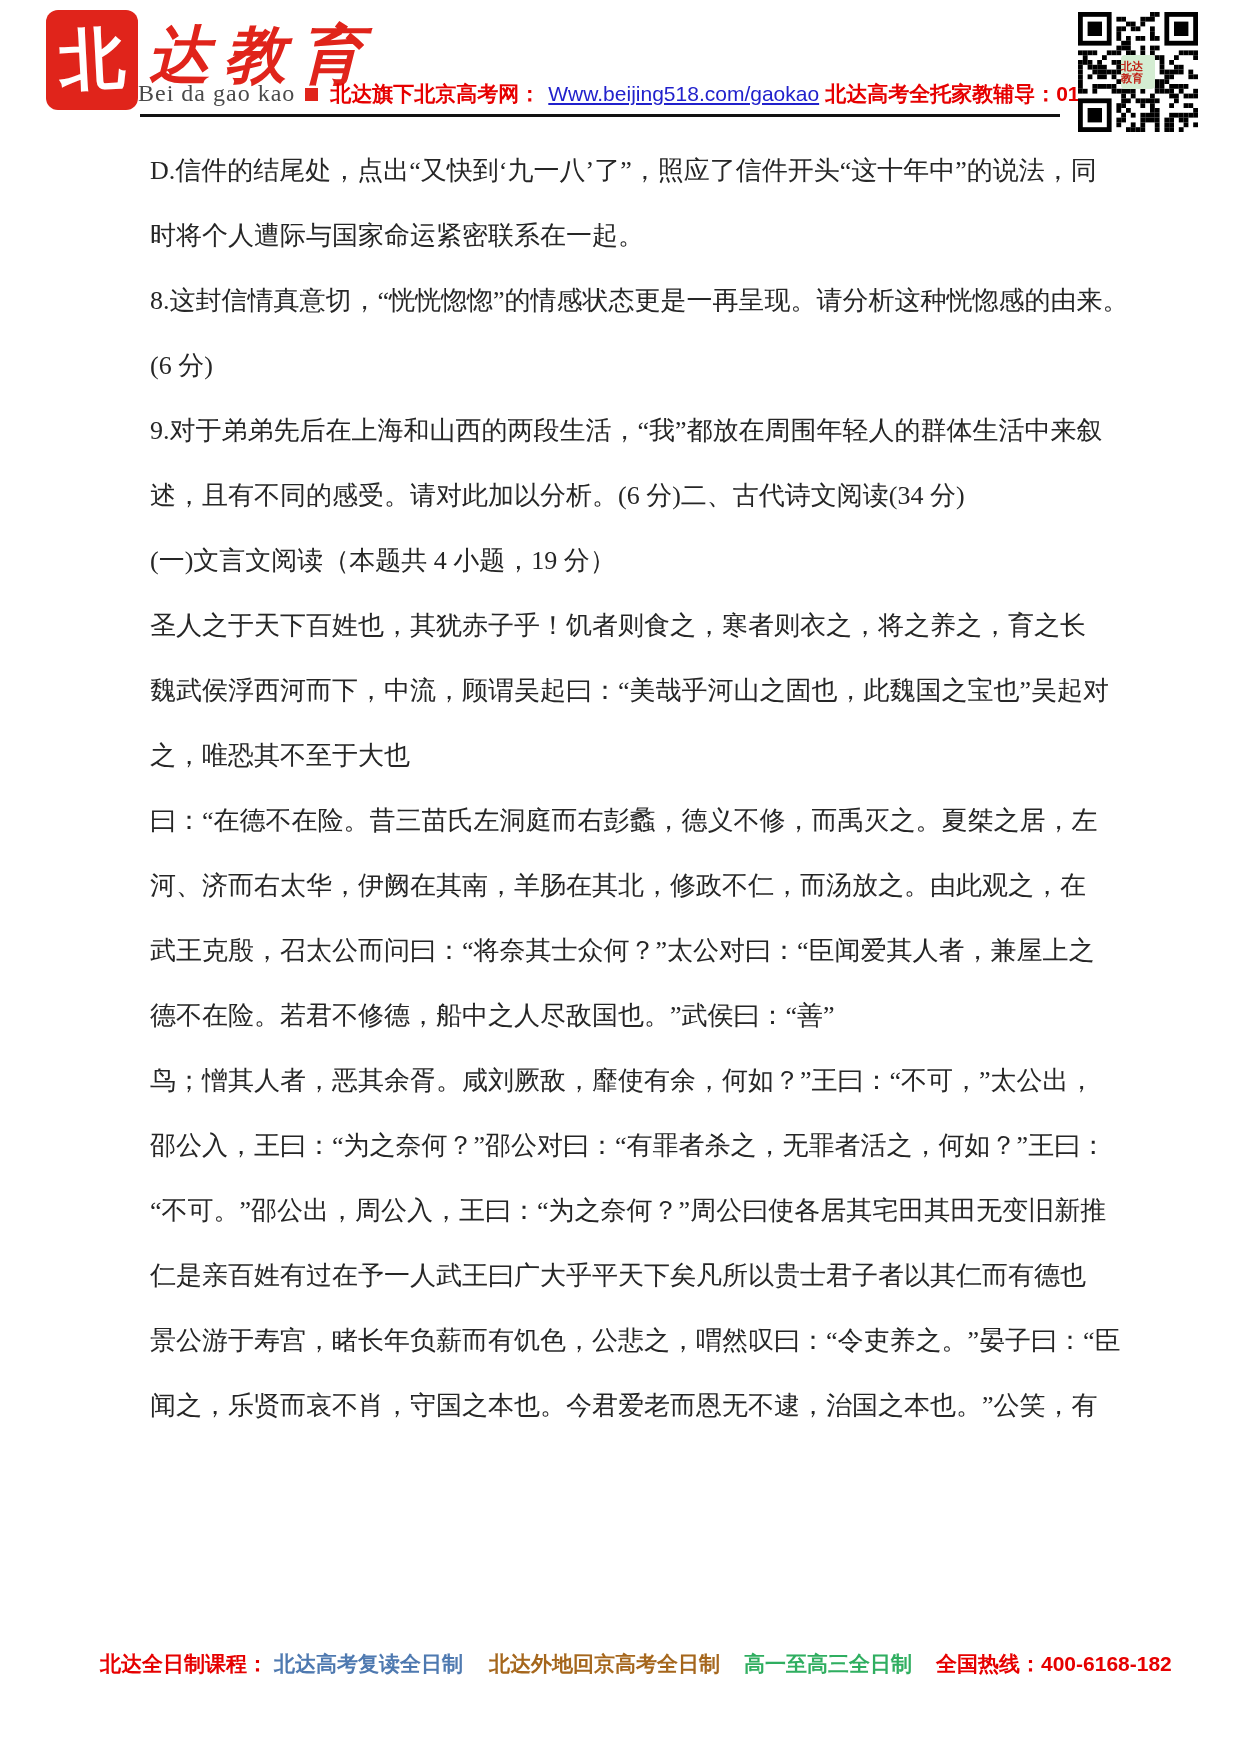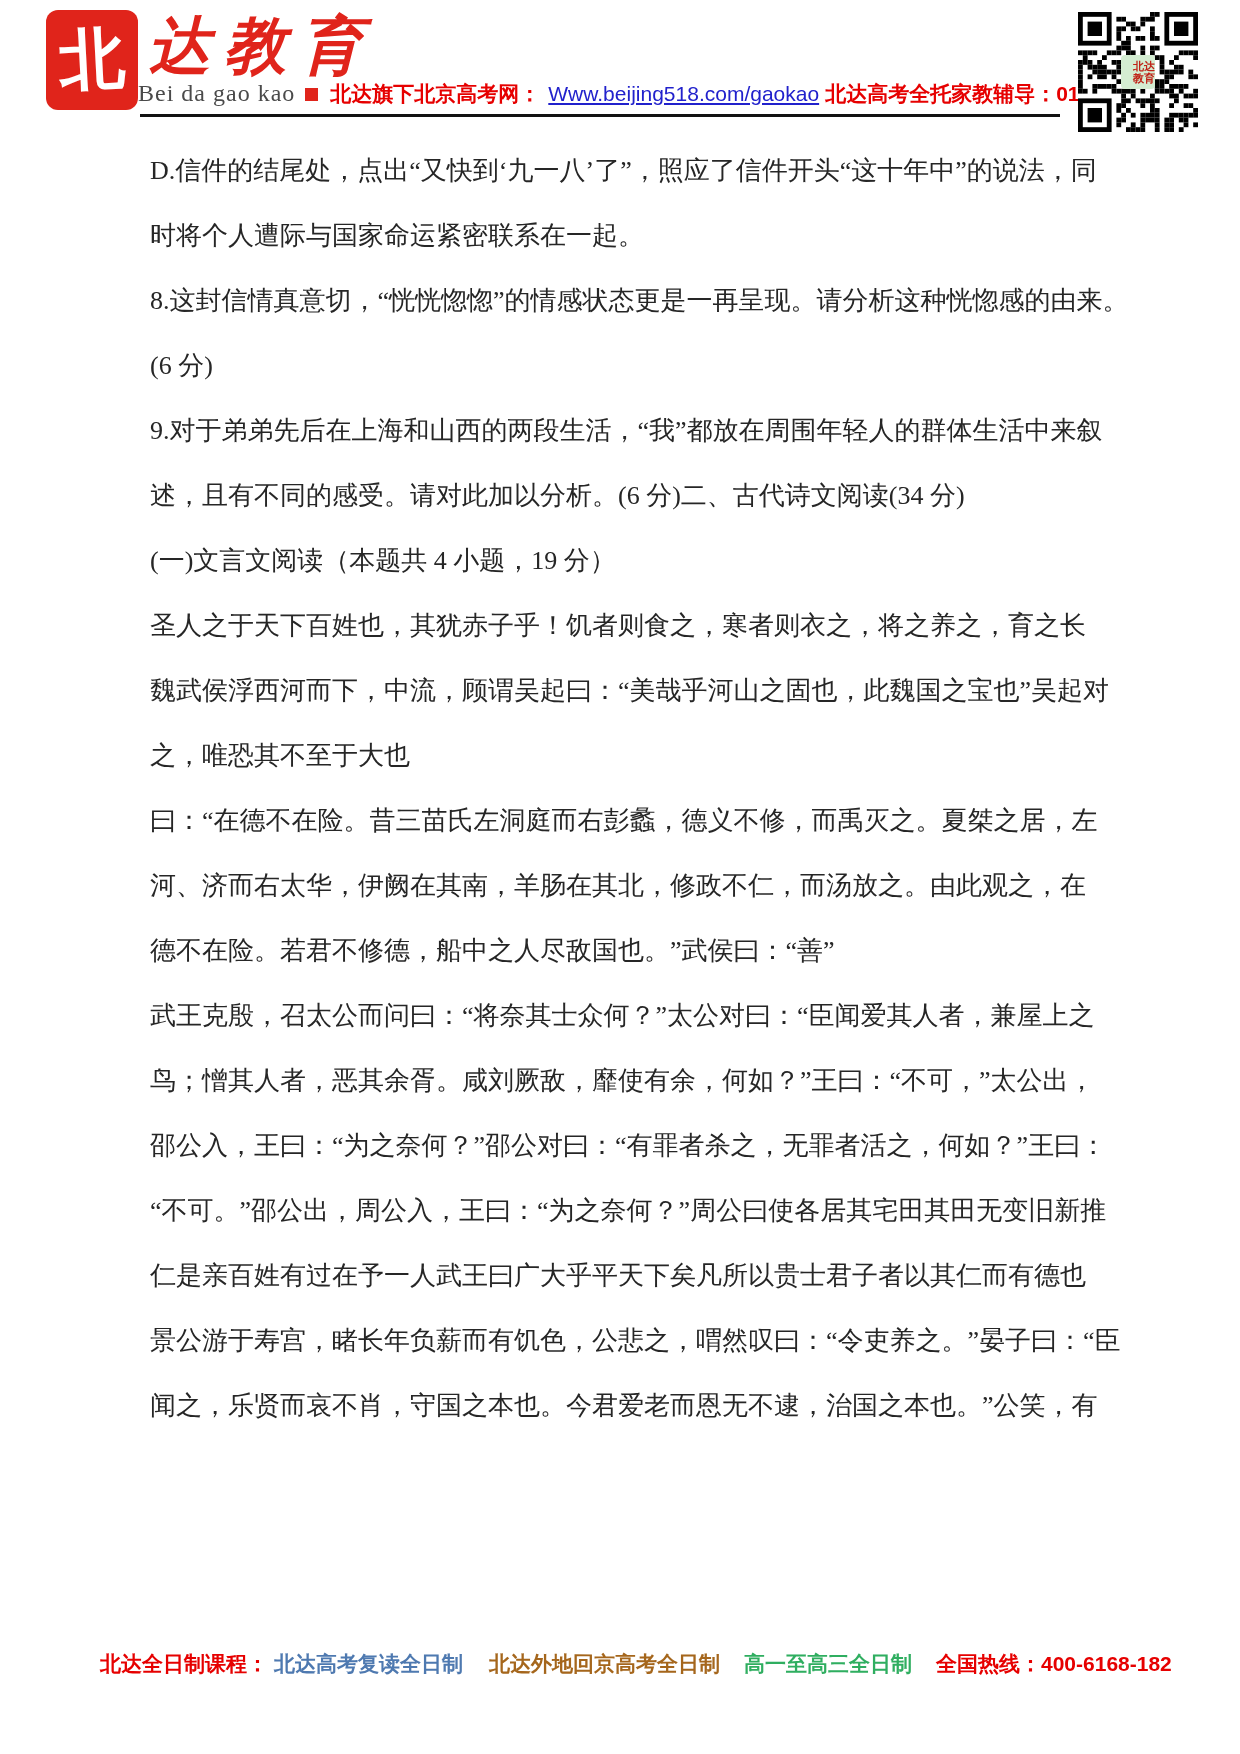--- a/index.html
+++ b/index.html
@@ -13,38 +13,38 @@
   .stamp{
     position:absolute;left:48px;top:12px;width:88px;height:96px;
     background:#e0241b;border-radius:10px;display:flex;align-items:center;justify-content:center;
     box-shadow:0 0 0 2px #e0241b;
   }
   .stamp span{
     color:#ffffff;font-size:66px;font-weight:bold;line-height:1;
     font-family:"Liberation Serif","DejaVu Serif",serif;transform:rotate(-3deg);
   }
   .logoname{
-    position:absolute;left:148px;top:4px;color:#e0241b;font-size:62px;font-weight:bold;
+    position:absolute;left:148px;top:13px;color:#e0241b;font-size:62px;font-weight:bold;
     font-style:italic;letter-spacing:14px;
     font-family:"Liberation Serif","DejaVu Serif",serif;white-space:nowrap;
   }
   .tagrow{position:absolute;left:138px;top:80px;white-space:nowrap;display:flex;align-items:baseline;}
   .tagline{
     font-family:"Liberation Serif","DejaVu Serif",serif;color:#4a4a4a;font-size:24px;letter-spacing:1px;
   }
   .redsq{display:inline-block;width:13px;height:13px;background:#e0241b;margin:0 12px 0 10px;align-self:center;}
   .hdr-red{color:#e60000;font-weight:bold;font-size:21px;}
   .hdr-link{color:#2121cc;font-size:21px;text-decoration:underline;margin:0 6px 0 8px;}
   .hdr-rule{position:absolute;left:140px;top:114px;width:920px;height:3px;background:#111111;}
   
   .qr{position:absolute;left:1078px;top:12px;width:120px;height:120px;background:#ffffff;}
   .qr svg{display:block;}
   .qr-label{
     position:absolute;left:43px;top:43px;width:34px;height:34px;background:#d4edd2;border-radius:4px;
-    display:flex;flex-direction:column;align-items:flex-end;justify-content:center;
+    display:flex;flex-direction:column;align-items:flex-start;justify-content:center;
     font-size:11px;line-height:12px;color:#c02318;font-weight:bold;
     font-family:"Liberation Serif","DejaVu Serif",serif;
   }
   
   .doc{
     position:absolute;left:150px;top:138px;width:830px;
     font-family:"Liberation Serif","DejaVu Serif",serif;
     font-size:26px;color:#262626;
   }
   .doc .line{line-height:65px;white-space:pre;}
@@ -294,22 +294,22 @@
     <div class="line">8.这封信情真意切，“恍恍惚惚”的情感状态更是一再呈现。请分析这种恍惚感的由来。</div>
     <div class="line">(6 分)</div>
     <div class="line">9.对于弟弟先后在上海和山西的两段生活，“我”都放在周围年轻人的群体生活中来叙</div>
     <div class="line">述，且有不同的感受。请对此加以分析。(6 分)二、古代诗文阅读(34 分)</div>
     <div class="line">(一)文言文阅读（本题共 4 小题，19 分）</div>
     <div class="line">圣人之于天下百姓也，其犹赤子乎！饥者则食之，寒者则衣之，将之养之，育之长</div>
     <div class="line">魏武侯浮西河而下，中流，顾谓吴起曰：“美哉乎河山之固也，此魏国之宝也”吴起对</div>
     <div class="line">之，唯恐其不至于大也</div>
     <div class="line">曰：“在德不在险。昔三苗氏左洞庭而右彭蠡，德义不修，而禹灭之。夏桀之居，左</div>
     <div class="line">河、济而右太华，伊阙在其南，羊肠在其北，修政不仁，而汤放之。由此观之，在</div>
+    <div class="line">武王克殷，召太公而问曰：“将奈其士众何？”太公对曰：“臣闻爱其人者，兼屋上之</div>
     <div class="line">德不在险。若君不修德，船中之人尽敌国也。”武侯曰：“善”</div>
-    <div class="line">武王克殷，召太公而问曰：“将奈其士众何？”太公对曰：“臣闻爱其人者，兼屋上之</div>
     <div class="line">鸟；憎其人者，恶其余胥。咸刘厥敌，靡使有余，何如？”王曰：“不可，”太公出，</div>
     <div class="line">邵公入，王曰：“为之奈何？”邵公对曰：“有罪者杀之，无罪者活之，何如？”王曰：</div>
     <div class="line">“不可。”邵公出，周公入，王曰：“为之奈何？”周公曰使各居其宅田其田无变旧新推</div>
     <div class="line">仁是亲百姓有过在予一人武王曰广大乎平天下矣凡所以贵士君子者以其仁而有德也</div>
     <div class="line">景公游于寿宫，睹长年负薪而有饥色，公悲之，喟然叹曰：“令吏养之。”晏子曰：“臣</div>
     <div class="line">闻之，乐贤而哀不肖，守国之本也。今君爱老而恩无不逮，治国之本也。”公笑，有</div>
   </div>
 
 <div class="ftr">
   <span class="f-red">北达全日制课程：</span><span class="f-blue">北达高考复读全日制</span><span class="f-brown">北达外地回京高考全日制</span><span class="f-green">高一至高三全日制</span><span class="f-hot">全国热线：</span><span class="f-hot" style="margin-left:0;">400-6168-182</span>

